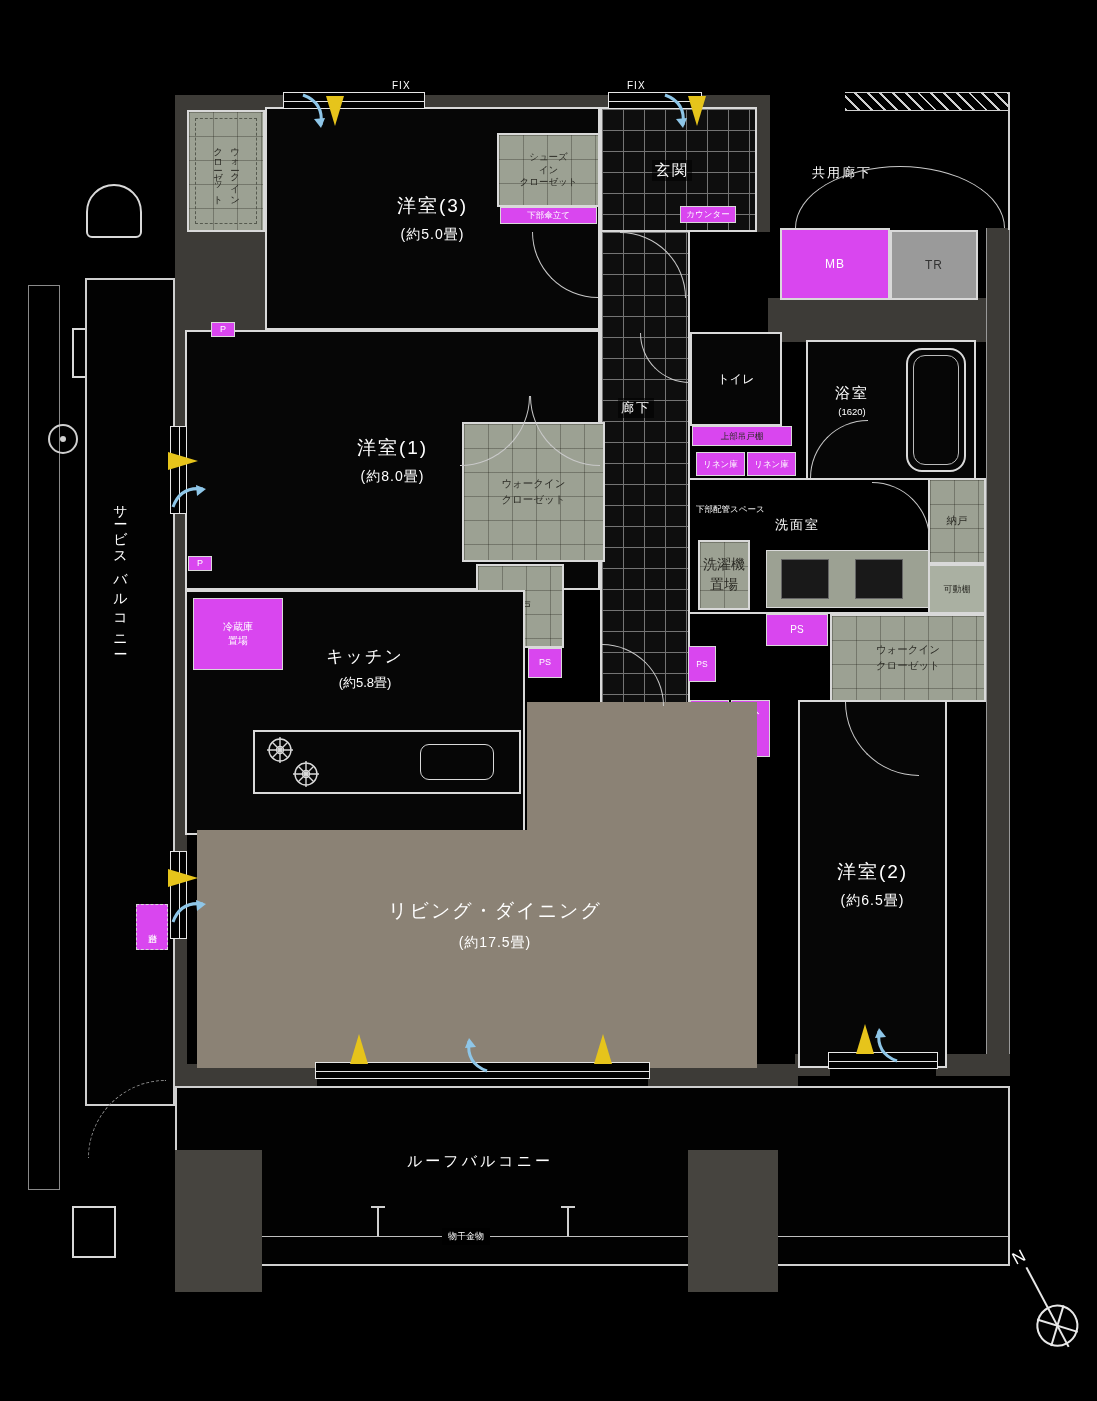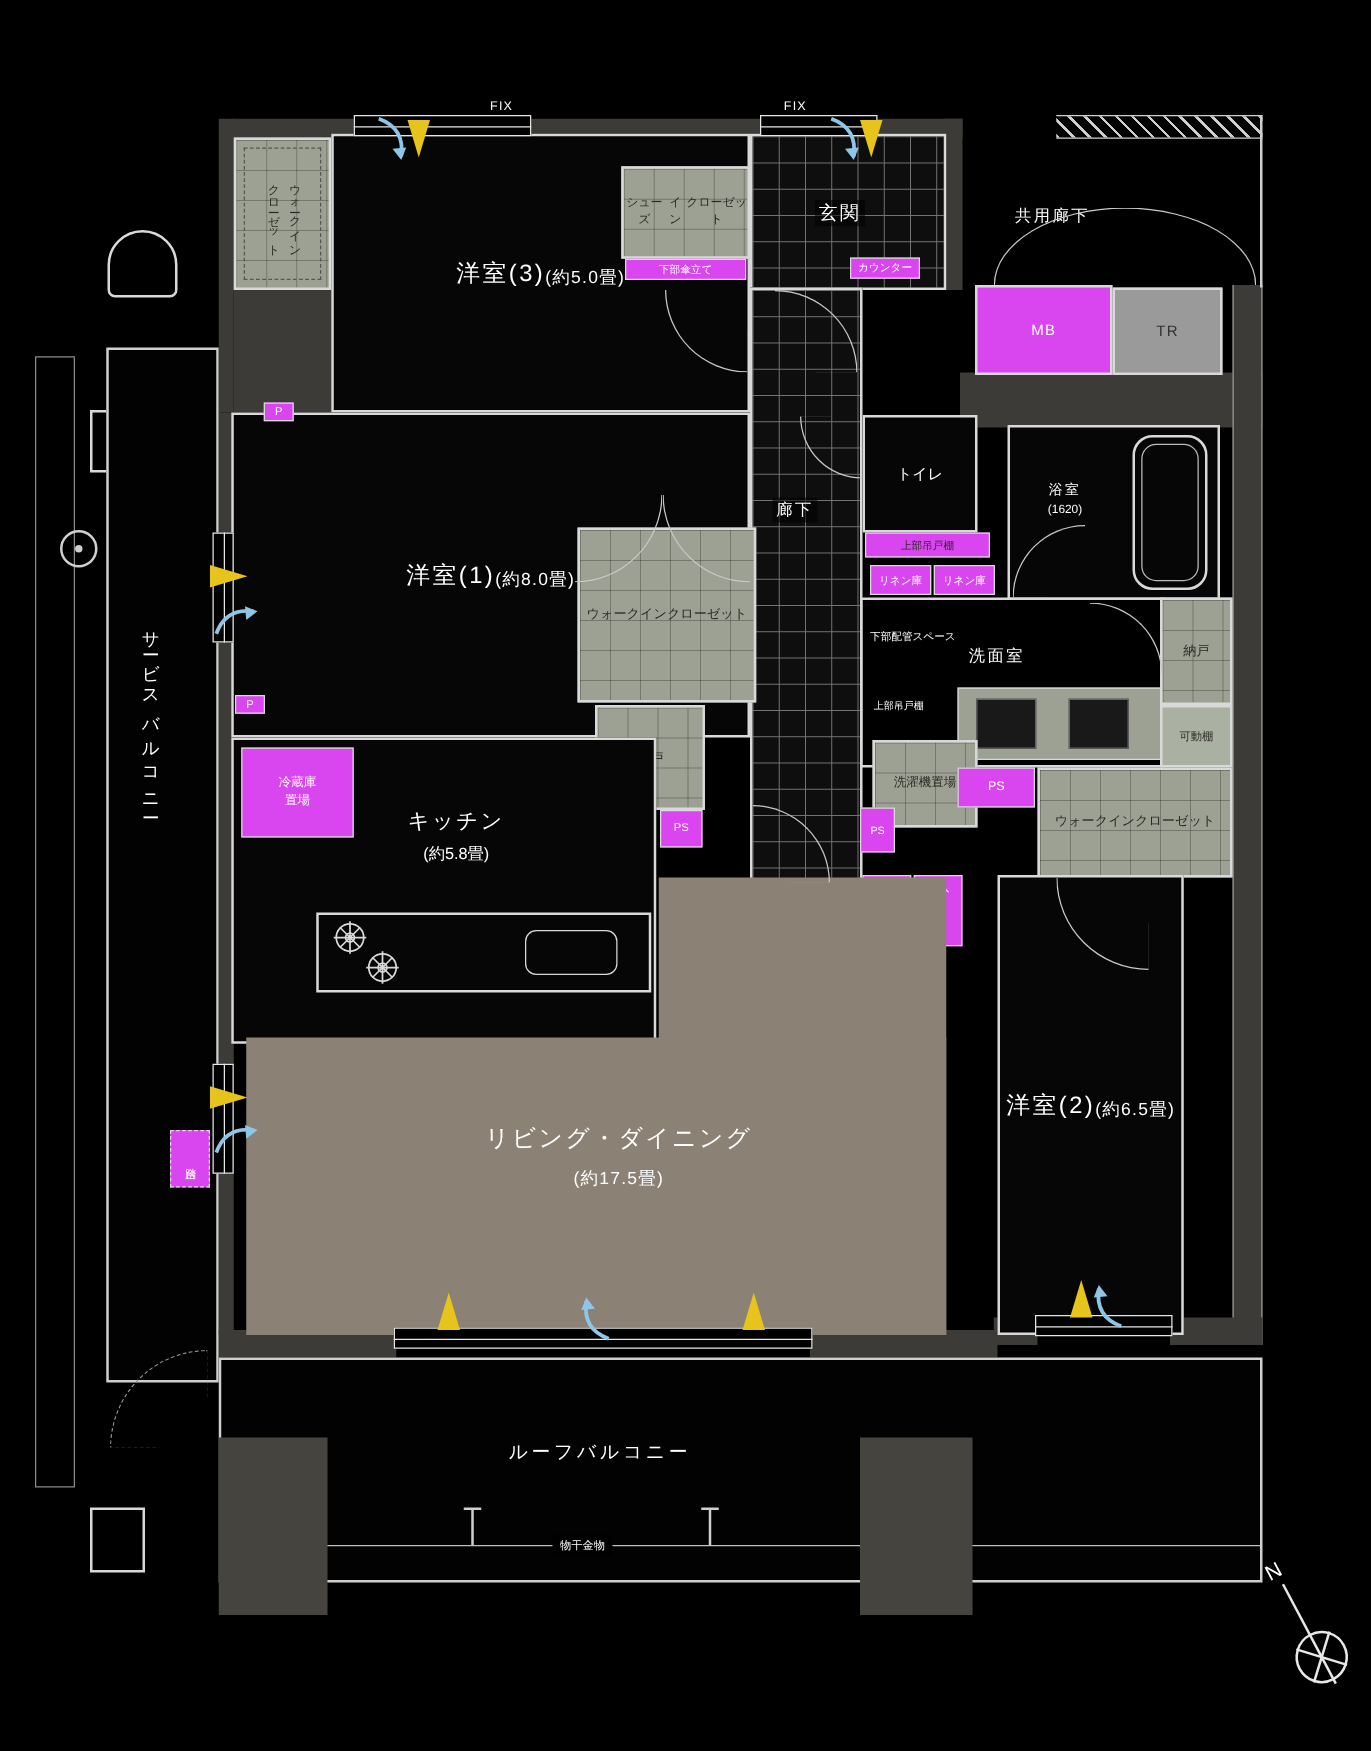--- a/index.html
+++ b/index.html
@@ -1,20 +1,20 @@
 <!DOCTYPE html>
 <html><head>
 <meta charset="utf-8">
 <style>
   *{margin:0;padding:0;box-sizing:border-box}
   html,body{background:#000}
   #plan{position:relative;width:1097px;height:1401px;background:#000;overflow:hidden;
         font-family:"Liberation Sans","DejaVu Sans",sans-serif;color:#fff}
   .a{position:absolute}
-  .room{border:2px solid #d9d9d9;background:#060606;display:flex;flex-direction:row;
+  .room{border:2px solid #d9d9d9;background:#060606;display:flex;flex-direction:column;
         align-items:center;justify-content:center;text-align:center}
   .gray{background-color:#9ca193;color:#2b2b25;
         background-image:linear-gradient(rgba(25,25,15,.3) 1px,transparent 1px),
                          linear-gradient(90deg,rgba(25,25,15,.3) 1px,transparent 1px);
         background-size:24px 24px}
   .graysolid{background:#9ca193;color:#2b2b25}
   .tile{background-color:#0e0e0e;border:2px solid #d9d9d9;
         background-image:linear-gradient(#747474 1px,transparent 1px),
                          linear-gradient(90deg,#747474 1px,transparent 1px);
         background-size:21px 21px}
@@ -144,21 +144,21 @@
 
   <div class="a room" style="left:690px;top:332px;width:92px;height:94px;font-size:12px">
     <span>トイレ</span>
   </div>
 
   <div class="a room" style="left:806px;top:340px;width:170px;height:140px"></div>
   <div class="a" style="left:906px;top:348px;width:60px;height:124px;border:2px solid #d9d9d9;border-radius:16px">
     <div style="position:absolute;inset:5px;border:1px solid #bbb;border-radius:12px"></div>
   </div>
   <div class="a" style="left:820px;top:384px;width:64px;text-align:center">
-    <div style="font-size:11px;letter-spacing:2px">浴室</div>
+    <div style="font-size:15px;letter-spacing:2px">浴室</div>
     <div style="font-size:9.5px;margin-top:3px">(1620)</div>
   </div>
 
   <div class="a box graysolid" style="left:692px;top:426px;width:100px;height:20px;font-size:8.5px">
     <span>上部吊戸棚</span>
   </div>
   <div class="a box" style="left:696px;top:452px;width:49px;height:24px;font-size:8.5px">
     <span>リネン庫</span>
   </div>
   <div class="a box" style="left:747px;top:452px;width:49px;height:24px;font-size:8.5px">
@@ -174,21 +174,21 @@
   </div>
 
   <div class="a gray room" style="left:928px;top:478px;width:58px;height:86px;font-size:10.5px">
     <span>納戸</span>
   </div>
   <div class="a graysolid room" style="left:928px;top:564px;width:58px;height:50px;font-size:9px;background:#aab0a2;border:2px solid #d9d9d9">
     <span>可動棚</span>
   </div>
 
   <div class="a lbl" style="left:699px;top:559px;font-size:8px">上部吊戸棚</div>
-  <div class="a gray room" style="left:698px;top:592px;width:84px;height:70px;font-size:10px;line-height:1.4;border:2px solid #d9d9d9">
+  <div class="a gray room" style="left:698px;top:540px;width:52px;height:70px;font-size:14px;line-height:1.4;border:2px solid #d9d9d9">
     <span>洗濯機</span>
     <span>置場</span>
   </div>
 
   <div class="a box" style="left:766px;top:614px;width:62px;height:32px;font-size:10px">
     <span>PS</span>
   </div>
   <div class="a gray room" style="left:830px;top:614px;width:156px;height:88px;font-size:10.5px;line-height:1.5">
     <span>ウォークイン</span>
     <span>クローゼット</span>

